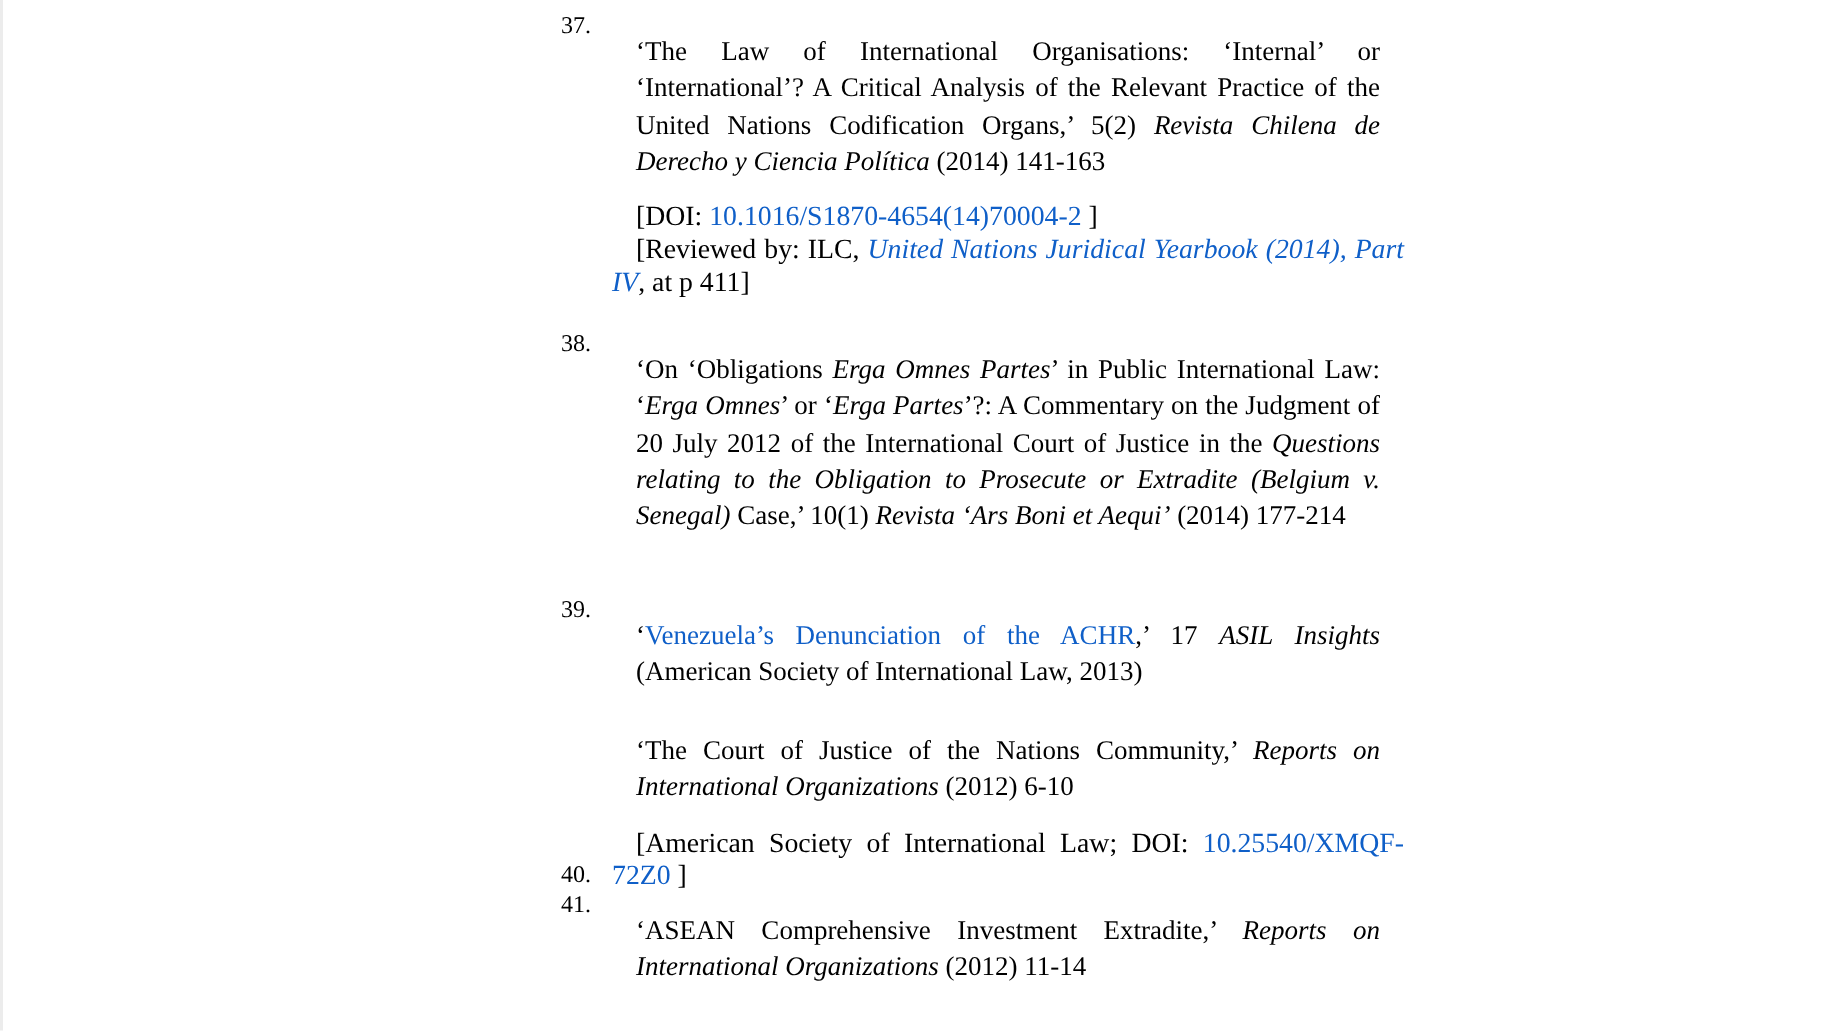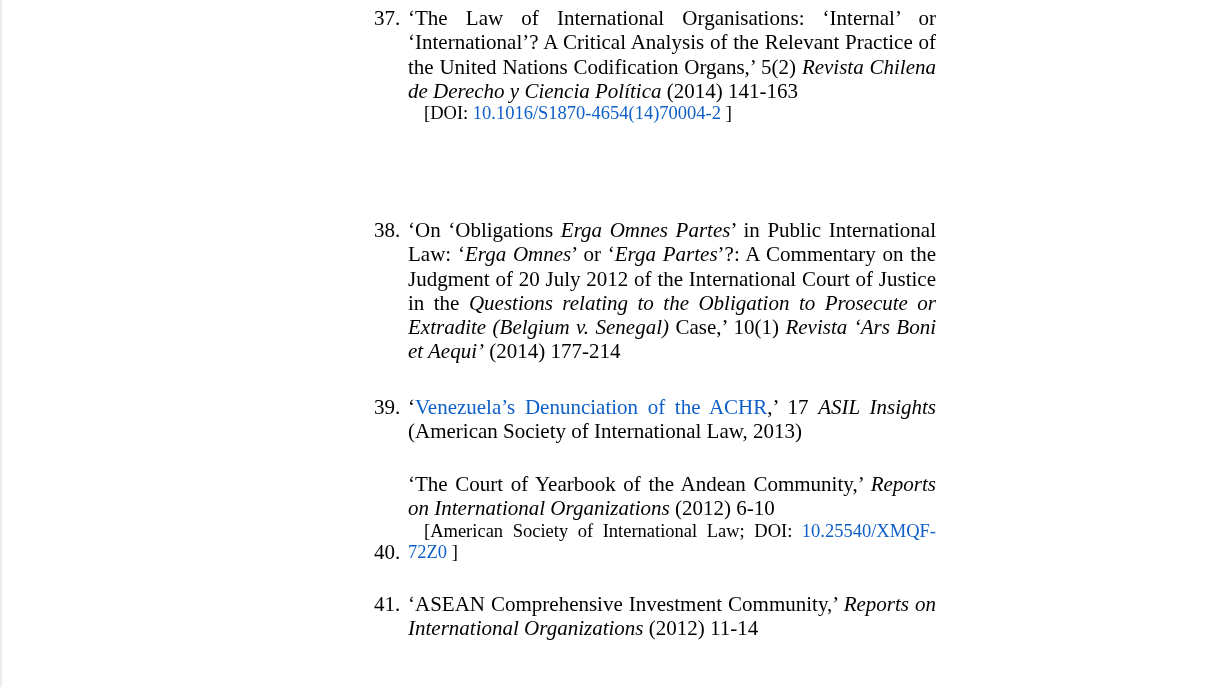--- a/index.html
+++ b/index.html
@@ -25,27 +25,27 @@
     display: flex;
     align-items: flex-start;
   }
   .entry:nth-child(1) { top: 6px; }
   .entry:nth-child(2) { top: 218px; }
   .entry:nth-child(3) { top: 395px; }
   .entry:nth-child(4) { top: 472px; align-items: flex-end; }
   .entry:nth-child(5) { top: 592px; }
   .num {
     flex: 0 0 34px;
-    font-size: 21px;
+    font-size: 16px;
     line-height: 24.3px;
   }
   .body-col { width: 528px; }
   .cite {
-    margin: 0;
-    font-size: 21px;
+    margin: 16px;
+    font-size: 18px;
     line-height: 24.3px;
     text-align: justify;
   }
   .note {
     margin: 0;
     font-size: 18.5px;
     line-height: 21.7px;
     text-align: justify;
     text-indent: 16px;
   }
@@ -59,40 +59,41 @@
 <body style="--link: #0f5fc8; --edge: #ececec; color: rgb(0, 0, 0); background: rgb(255, 255, 255);">
 
 <div class="page-edge left"></div>
 
 <div class="ref-list" id="ref-list">
     <div class="entry">
       <div class="num">37.</div>
       <div class="body-col">
         <p class="cite"><span class="">‘The Law of International Organisations: ‘Internal’ or ‘International’? A Critical Analysis of the Relevant Practice of the United Nations Codification Organs,’ 5(2) </span><span class="i">Revista Chilena de Derecho y Ciencia Política</span><span class=""> (2014) 141-163</span></p>
         <p class="note"><span class="">[DOI: </span><a class="lnk">10.1016/S1870-4654(14)70004-2</a><span class=""> ]</span></p>
+        <p class="note"><span class="">[Reviewed by: ILC, </span><a class="lnk i">United Nations Juridical Yearbook (2014), Part IV</a><span class="">, at p 411]</span></p>
       </div>
     </div>
     <div class="entry">
       <div class="num">38.</div>
       <div class="body-col">
         <p class="cite"><span class="">‘On ‘Obligations </span><span class="i">Erga Omnes Partes</span><span class="">’ in Public International Law: ‘</span><span class="i">Erga Omnes</span><span class="">’ or ‘</span><span class="i">Erga Partes</span><span class="">’?: A Commentary on the Judgment of 20 July 2012 of the International Court of Justice in the </span><span class="i">Questions relating to the Obligation to Prosecute or Extradite (Belgium v. Senegal)</span><span class=""> Case,’ 10(1) </span><span class="i">Revista ‘Ars Boni et Aequi’</span><span class=""> (2014) 177-214</span></p>
       </div>
     </div>
     <div class="entry">
       <div class="num">39.</div>
       <div class="body-col">
         <p class="cite"><span class="">‘</span><a class="lnk">Venezuela’s Denunciation of the ACHR</a><span class="">,’ 17 </span><span class="i">ASIL Insights</span><span class=""> (American Society of International Law, 2013)</span></p>
       </div>
     </div>
     <div class="entry">
       <div class="num">40.</div>
       <div class="body-col">
-        <p class="cite"><span class="">‘The Court of Yearbook of the Andean Community,’ </span><span class="i">Reports on International Organizations</span><span class=""> (2012) 6-10</span></p>
+        <p class="cite"><span class="">‘The Court of Justice of the Nations Community,’ </span><span class="i">Reports on International Organizations</span><span class=""> (2012) 6-10</span></p>
         <p class="note"><span class="">[American Society of International Law; DOI: </span><a class="lnk">10.25540/XMQF-72Z0</a><span class=""> ]</span></p>
       </div>
     </div>
     <div class="entry">
       <div class="num">41.</div>
       <div class="body-col">
-        <p class="cite"><span class="">‘ASEAN Comprehensive Investment Community,’ </span><span class="i">Reports on International Organizations</span><span class=""> (2012) 11-14</span></p>
+        <p class="cite"><span class="">‘ASEAN Comprehensive Investment Extradite,’ </span><span class="i">Reports on International Organizations</span><span class=""> (2012) 11-14</span></p>
       </div>
     </div>
   </div>
 
 </body></html>

